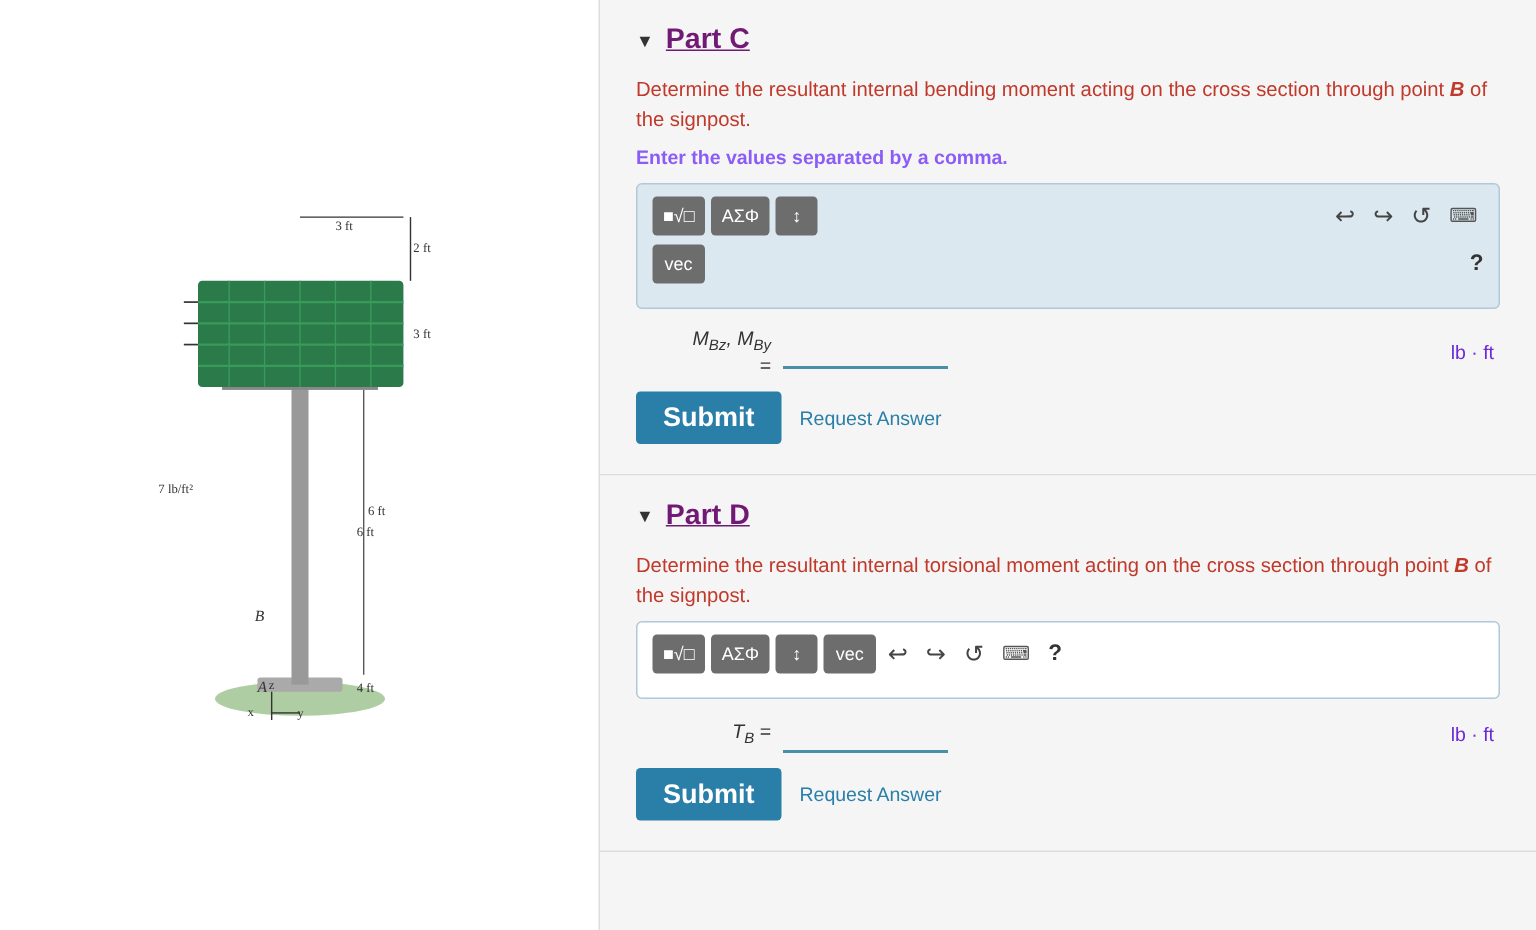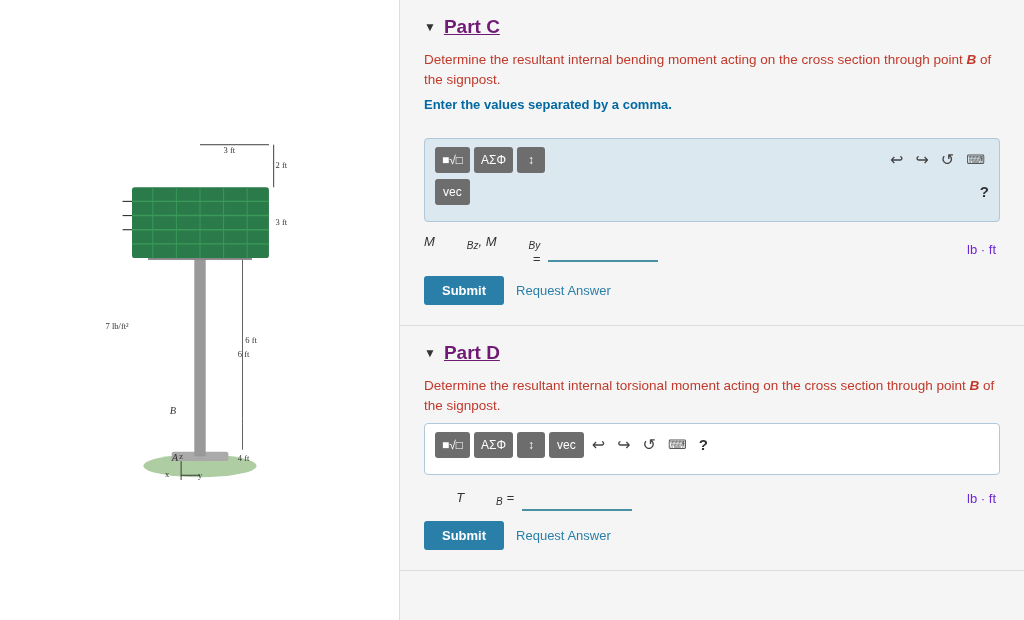--- a/index.html
+++ b/index.html
@@ -106,22 +106,22 @@
       line-height: 1.5;
     }
     .part-description .italic {
       font-style: italic;
       font-weight: bold;
     }
 
     .instruction {
       font-weight: bold;
       font-size: 13px;
-      color: #0369a1;
-      margin-bottom: 26px;
+      color: #8b5cf6;
+      margin-bottom: 10px;
     }
 
     
     .math-input-box {
       background: #dce8f0;
       border: 1px solid #b0c8d8;
       border-radius: 4px;
       padding: 8px 10px 10px 10px;
       margin-bottom: 12px;
     }
@@ -219,34 +219,33 @@
       align-items: center;
       gap: 12px;
       margin-top: 10px;
     }
     .submit-btn {
       background: #2a7fa8;
       color: #fff;
       border: none;
       border-radius: 3px;
       padding: 7px 18px;
-      font-size: 13px;
+      font-size: 18px;
       cursor: pointer;
       font-weight: bold;
     }
 
     .request-link {
       color: #2a7fa8;
       font-size: 13px;
       text-decoration: none;
       cursor: pointer;
     }
     sub, sup {
       font-size: 10px;
-      margin-left: 32px;
     }
 
     
     .math-input-box-d {
       background: #fff;
       border: 1px solid #b0c8d8;
       border-radius: 4px;
       padding: 8px 10px 10px 10px;
       margin-bottom: 12px;
     }

